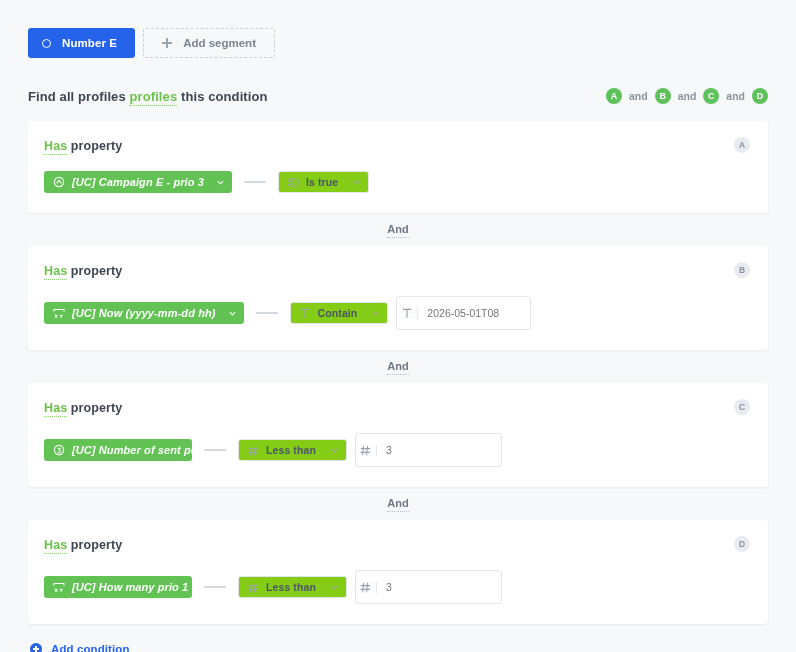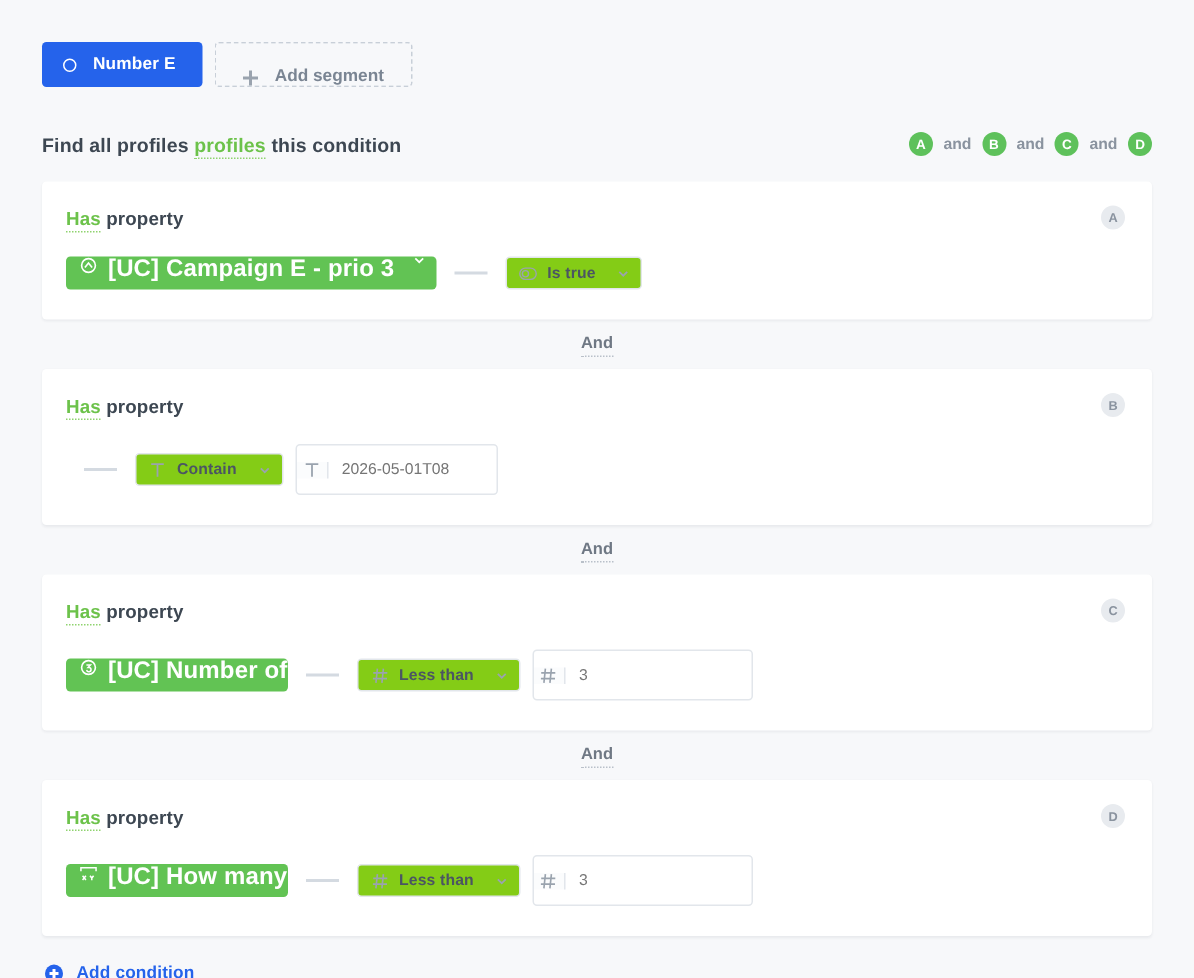--- a/index.html
+++ b/index.html
@@ -43,21 +43,21 @@
 
   .seg-circle {
     width: 9px; height: 9px;
     border: 1.6px solid #ffffff;
     border-radius: 50%;
     display: block;
   }
 
   .add-segment {
     display: flex;
-    align-items: flex-end;
+    align-items: center;
     justify-content: center;
     gap: 11px;
     height: 30px;
     padding: 0 18px;
     border: 1px dashed #c8cfd8;
     border-radius: 3px;
     color: #7a8593;
     font-size: 11.5px;
     font-weight: bold;
     background: transparent;
@@ -161,31 +161,32 @@
   }
 
   .row {
     display: flex;
     align-items: center;
   }
 
   
   .prop-pill {
     display: flex;
-    align-items: flex-start;
+    align-items: center;
     gap: 7px;
     background: #62c354;
     color: #ffffff;
     border-radius: 3px;
     height: 22px;
     padding: 0 8px 0 9px;
-    font-size: 16px;
+    font-size: 11px;
     font-weight: bold;
     white-space: nowrap;
     cursor: pointer;
+    font-style: italic;
   }
   .prop-pill .pill-text { letter-spacing: .1px; }
 
   .prop-pill.w-campaign { min-width: 138px; }
   .prop-pill.w-now      { min-width: 148px; }
   .prop-pill.w-sent     { width: 148px; }
   .prop-pill.w-prio     { width: 148px; }
 
   .pill-icon {
     display: inline-flex;
@@ -382,20 +383,35 @@
   <div class="and-sep">
     <span>And</span>
   </div>
 
   <div class="card">
     <div class="card-badge">B</div>
     <div class="card-label"><span class="dotted-green">Has</span>
       <span>property</span></div>
 
     <div class="row">
+      <div class="prop-pill w-now">
+        <span class="pill-icon">
+          <svg width="12" height="11" viewBox="0 0 13 12" fill="none" stroke="#ffffff" stroke-width="1.1">
+            <path d="M1 4.2 V1.6 H12 V4.2"></path>
+              <path d="M2.2 7.4 L4.6 10.6 M4.6 7.4 L2.2 10.6"></path>
+            <path d="M7.6 7.4 L8.9 9.1 L10.2 7.4 M8.9 9.1 V10.8"></path>
+          </svg>
+        </span>
+        <span class="pill-text">[UC] Now (yyyy-mm-dd hh)</span>
+        <span class="chev">
+          <svg width="7" height="5" viewBox="0 0 8 5" fill="none" stroke="#ffffff" stroke-width="1.3">
+              <path d="M1 1 L4 4 L7 1"></path>
+            </svg>
+        </span>
+      </div>
 
       <span class="connector"></span>
 
       <div class="op-select contain">
         <span class="pill-icon">
           <svg width="10" height="11" viewBox="0 0 10 11" fill="none" stroke="#9aa3ae" stroke-width="1.2">
             <path d="M0.8 1.4 H9.2 M5 1.4 V9.8"></path>
           </svg>
         </span>
         <span class="op-text">Contain</span>

